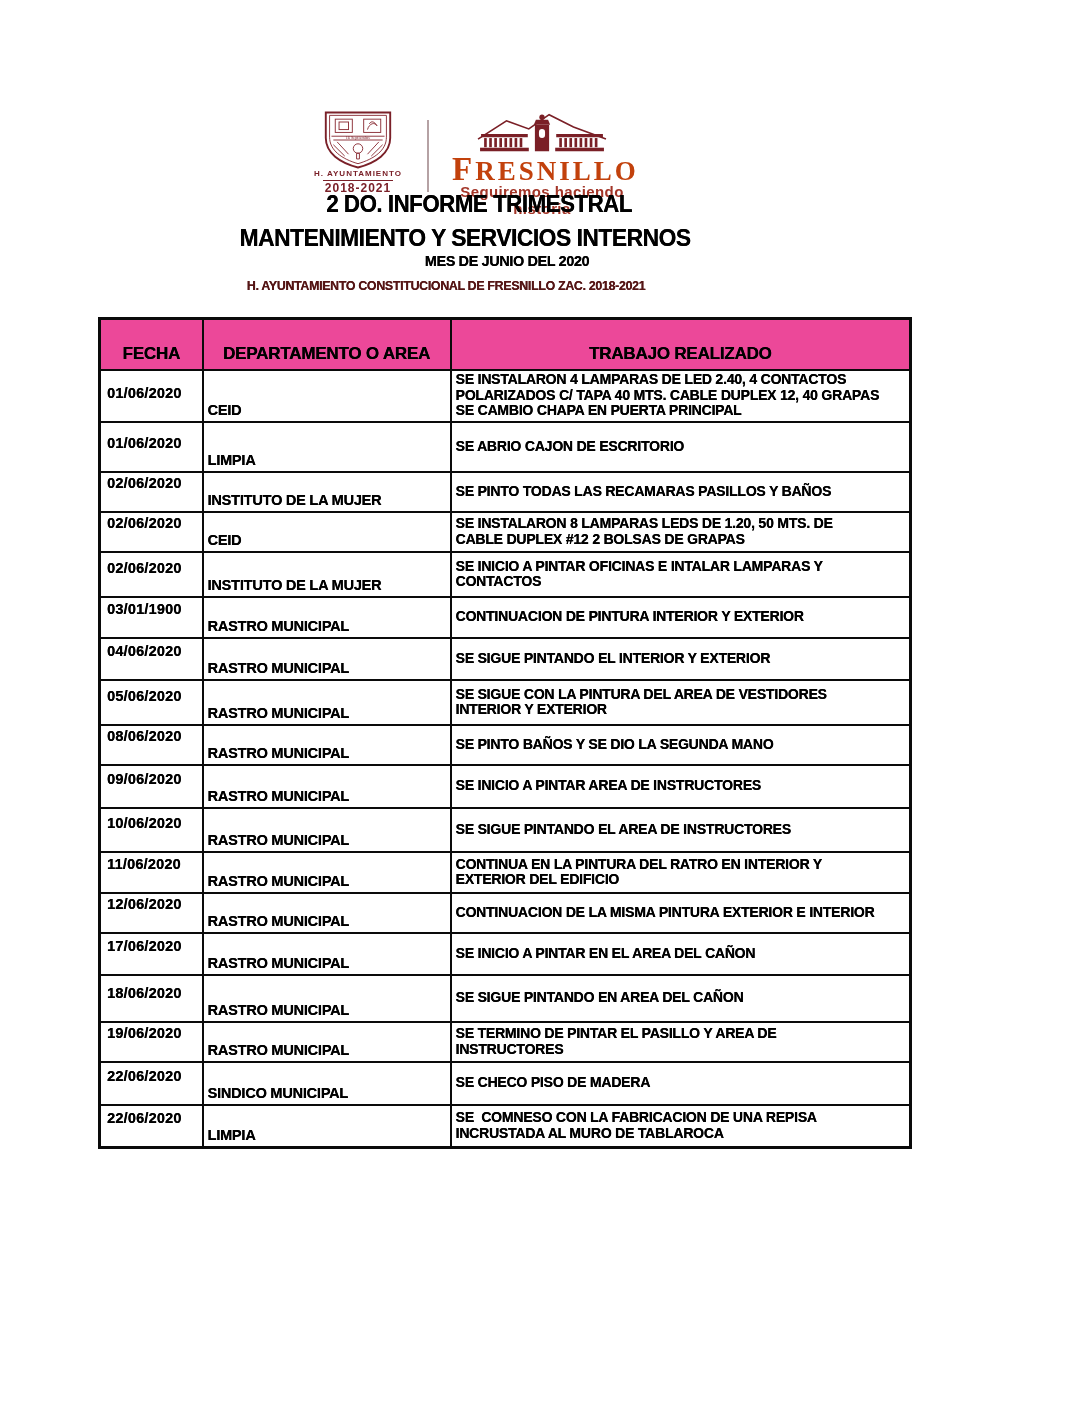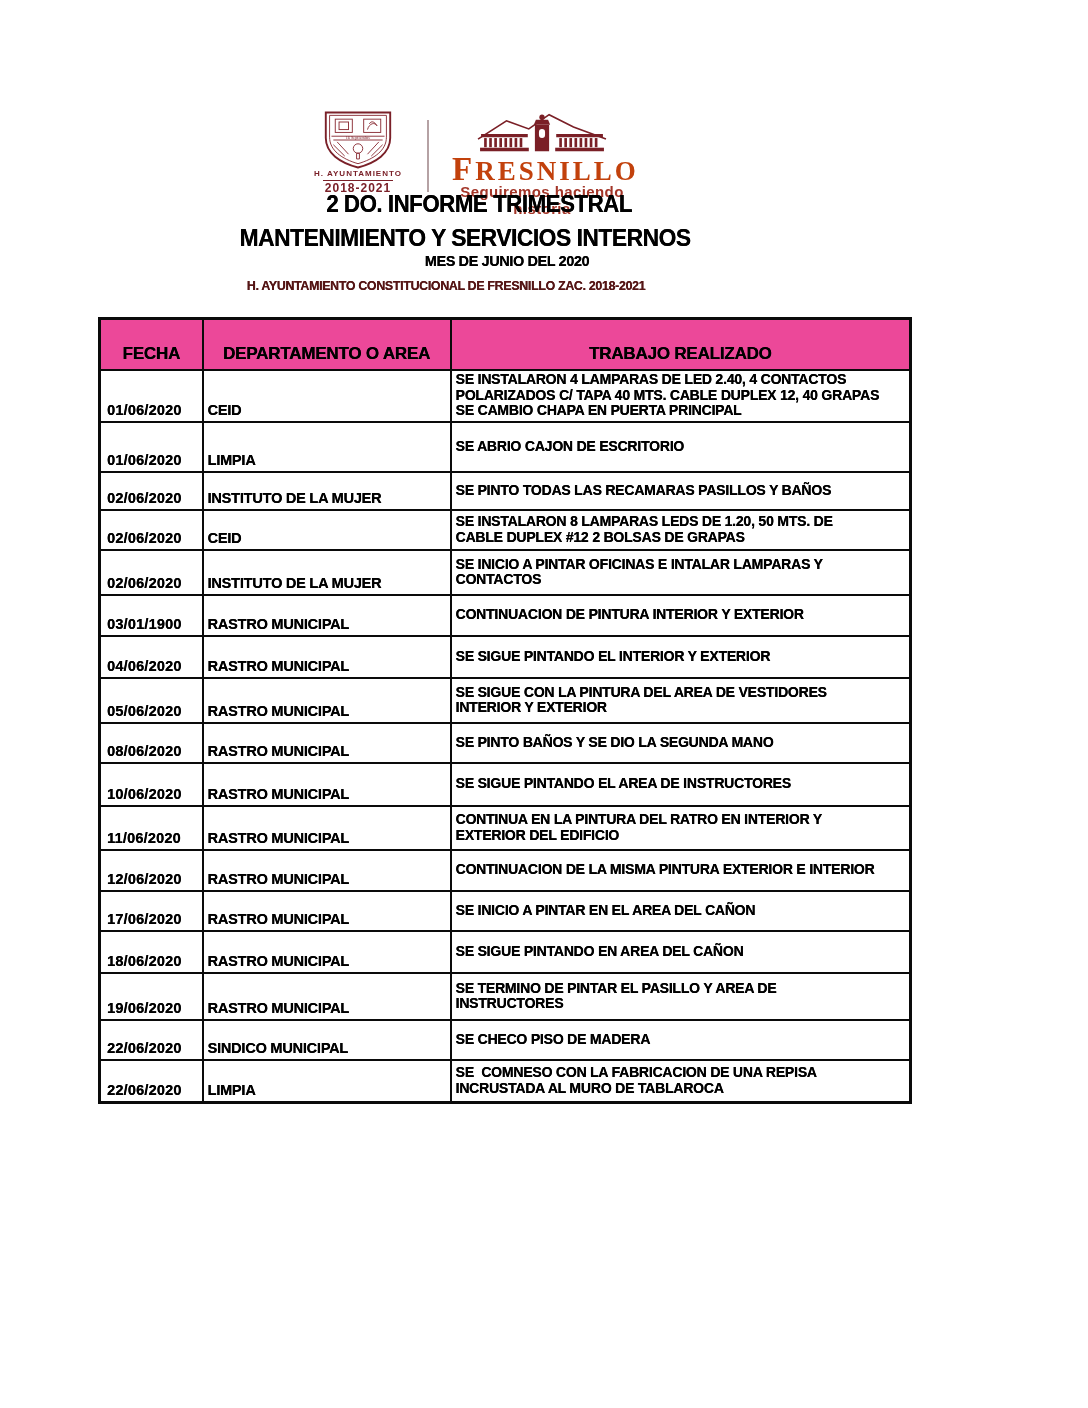--- a/index.html
+++ b/index.html
@@ -36,21 +36,21 @@
     border:3px solid #0a0a0a;
   }
   .work th,.work td{border:2px solid #0a0a0a;overflow:hidden;}
   .work thead tr{height:51px;}
   .work th{
     background:#ec4899;vertical-align:bottom;text-align:center;
     font-size:17px;font-weight:bold;letter-spacing:-.2px;padding:0 2px 5px 2px;
     text-shadow:.3px 0 0 #000;
   }
   .work td{font-weight:bold;text-shadow:.25px 0 0 #000;}
-  .c-fecha{vertical-align:bottom;font-size:14.5px;letter-spacing:.2px;padding:2px 2px 3px 6px;}
+  .c-fecha{vertical-align:bottom;font-size:14.5px;letter-spacing:.2px;padding:2px 2px 20px 6px;}
   .c-depto{vertical-align:bottom;font-size:14.5px;letter-spacing:-.2px;padding:2px 2px 3px 4px;}
   .c-trabajo{vertical-align:middle;font-size:14px;line-height:15.5px;letter-spacing:-.2px;padding:1px 4px;white-space:pre-wrap;}
 
   tbody tr:nth-child(1){height:52px;}  tbody tr:nth-child(2){height:50px;}
   tbody tr:nth-child(3){height:38px;}  tbody tr:nth-child(4){height:40px;}
   tbody tr:nth-child(5){height:45px;}  tbody tr:nth-child(6){height:41px;}
   tbody tr:nth-child(7){height:42px;}  tbody tr:nth-child(8){height:45px;}
   tbody tr:nth-child(9){height:40px;}  tbody tr:nth-child(10){height:43px;}
   tbody tr:nth-child(11){height:44px;} tbody tr:nth-child(12){height:41px;}
   tbody tr:nth-child(13){height:40px;} tbody tr:nth-child(14){height:42px;}
@@ -196,20 +196,25 @@
     <td class="c-trabajo">SE SIGUE CON LA PINTURA DEL AREA DE VESTIDORES
 INTERIOR Y EXTERIOR</td>
   </tr>
 
   <tr>
     <td class="c-fecha">08/06/2020</td>
     <td class="c-depto">RASTRO MUNICIPAL</td>
     <td class="c-trabajo">SE PINTO BAÑOS Y SE DIO LA SEGUNDA MANO</td>
   </tr>
 
+  <tr>
+    <td class="c-fecha">09/06/2020</td>
+    <td class="c-depto">RASTRO MUNICIPAL</td>
+    <td class="c-trabajo">SE INICIO A PINTAR AREA DE INSTRUCTORES</td>
+  </tr>
 
   <tr>
     <td class="c-fecha">10/06/2020</td>
     <td class="c-depto">RASTRO MUNICIPAL</td>
     <td class="c-trabajo">SE SIGUE PINTANDO EL AREA DE INSTRUCTORES</td>
   </tr>
 
   <tr>
     <td class="c-fecha">11/06/2020</td>
     <td class="c-depto">RASTRO MUNICIPAL</td>

